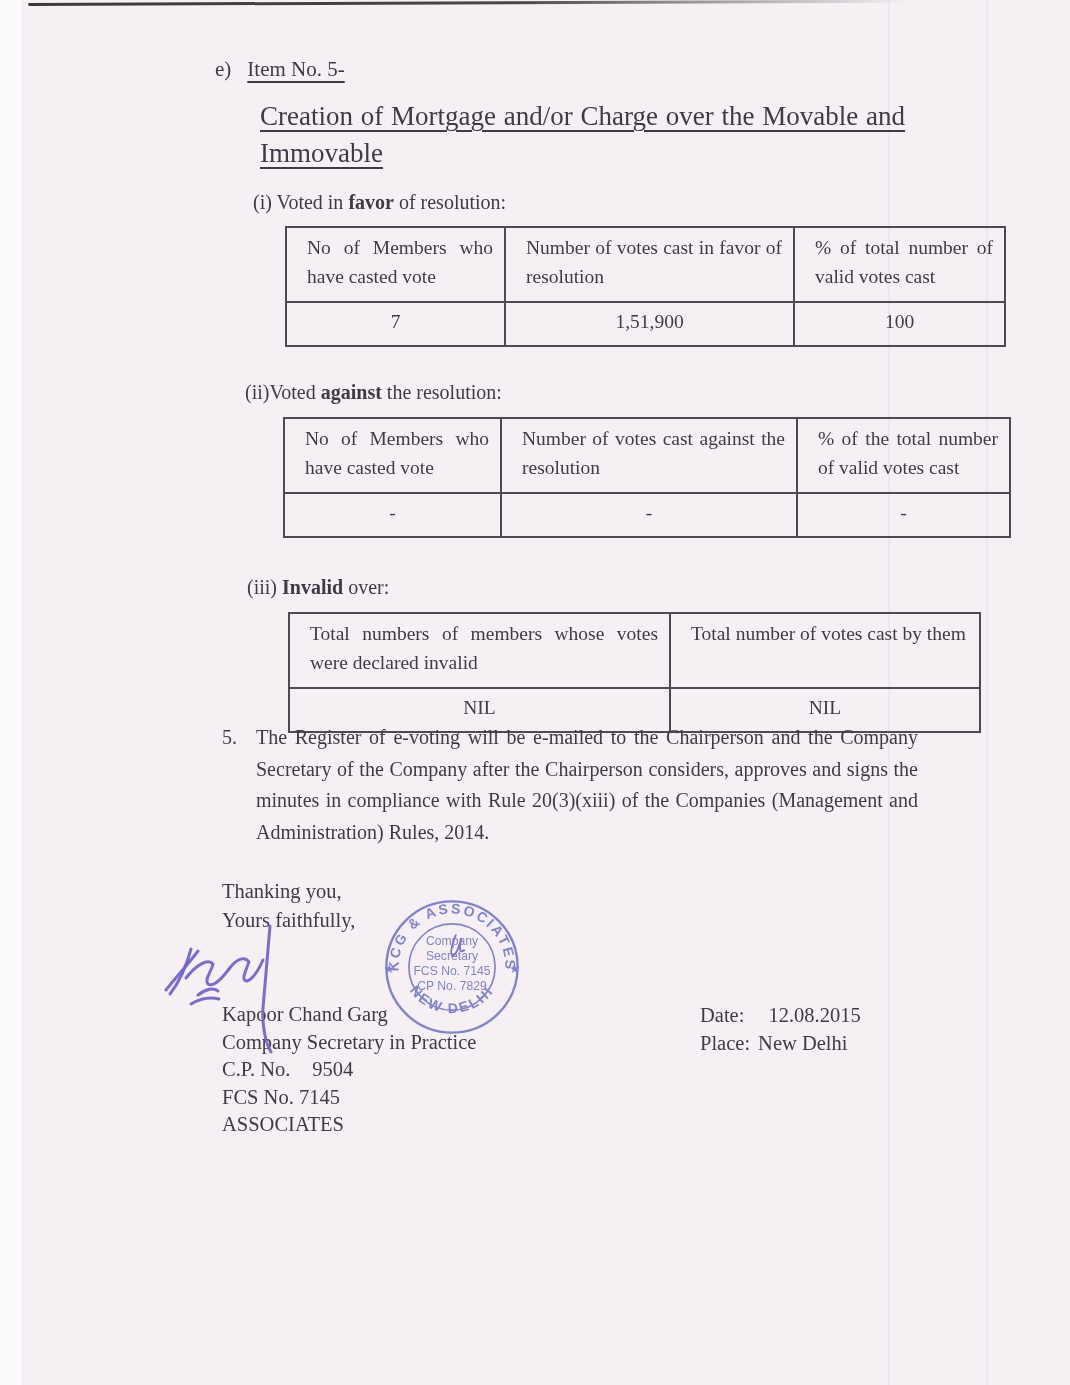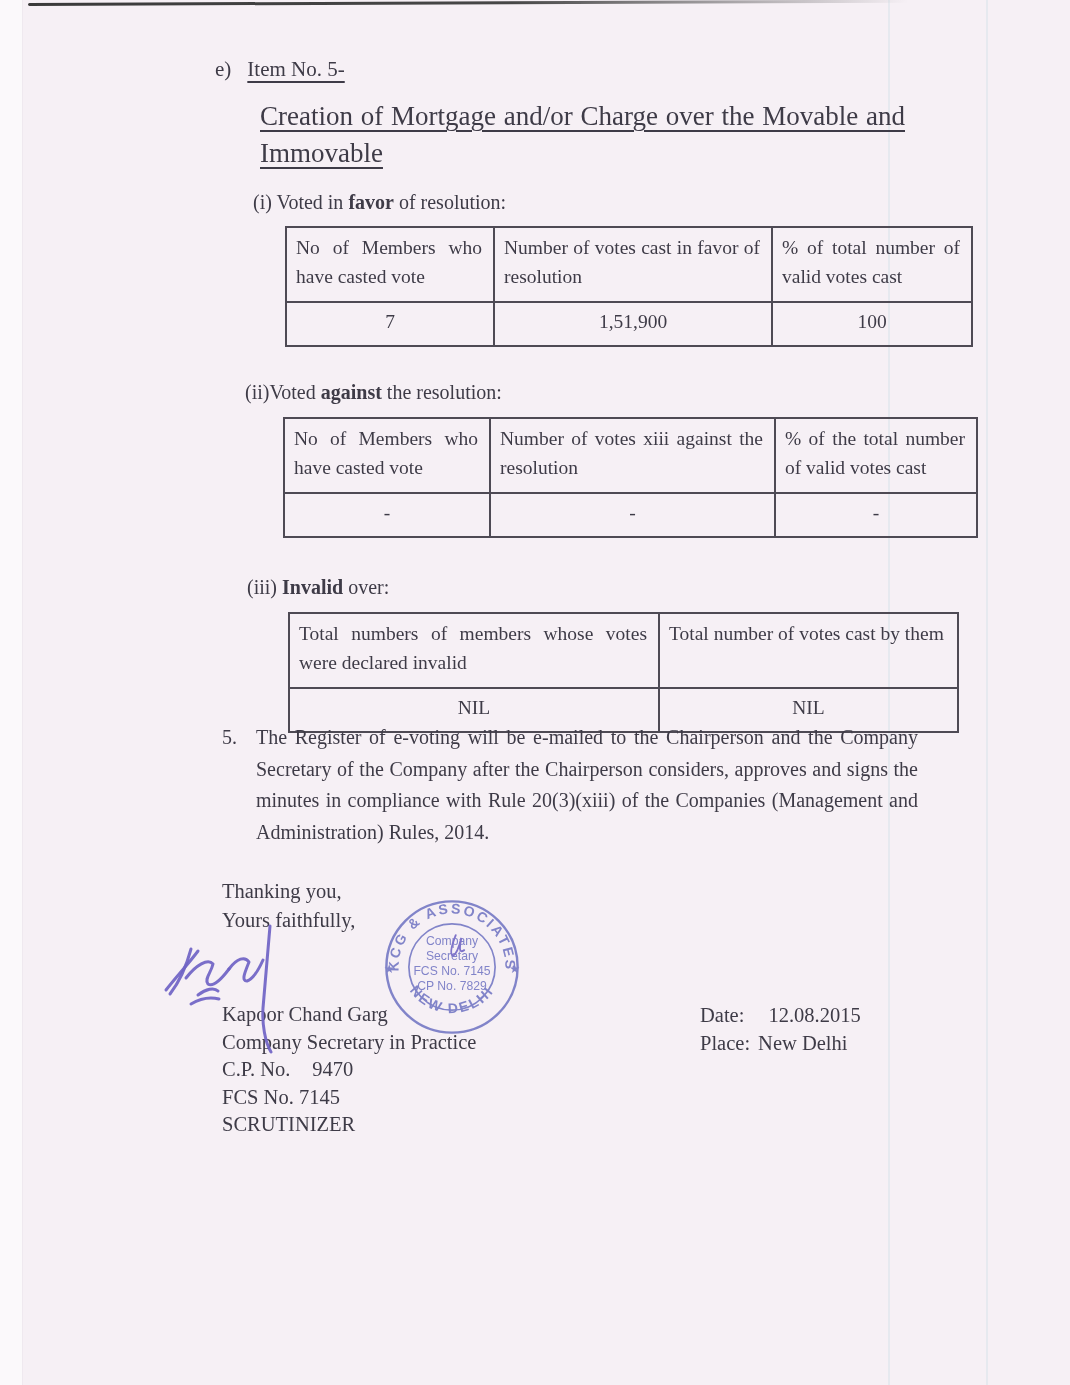--- a/index.html
+++ b/index.html
@@ -34,21 +34,21 @@
   .title .t1{text-align:justify;text-align-last:justify;}
   .title .t2{text-align:left;}
 
   .sec-label{position:absolute;font-size:20px;}
   .lbl-favor{left:253px;top:191px;}
   .lbl-against{left:245px;top:381px;}
   .lbl-invalid{left:247px;top:576px;}
 
   table.tbl{position:absolute;border-collapse:collapse;font-size:19.5px;line-height:1.5;table-layout:fixed;}
   table.tbl th,table.tbl td{border:2px solid #4e4a54;}
-  table.tbl th{font-weight:normal;text-align:justify;vertical-align:top;padding:5px 11px 9px 9px;}
+  table.tbl th{font-weight:normal;text-align:justify;vertical-align:top;padding:5px 11px 9px 20px;}
   table.tbl td{text-align:center;padding:4px 8px 9px 8px;}
 
   .t-favor{left:285px;top:226px;width:620px;}
   .t-favor .c1{width:186px;} .t-favor .c2{width:256px;} .t-favor .c3{width:178px;}
 
   .t-against{left:283px;top:417px;width:627px;}
   .t-against .c1{width:184px;} .t-against .c2{width:263px;} .t-against .c3{width:180px;margin-left:12px;}
 
   .t-invalid{left:288px;top:612px;width:625px;}
   .t-invalid .c1{width:348px;} .t-invalid .c2{width:277px;}
@@ -116,21 +116,21 @@
   </table>
 
   <div class="sec-label lbl-against">
     <span>(ii)Voted </span><span class="b">against</span><span> the resolution:</span>
   </div>
 
   <table class="tbl t-against">
     <thead>
       <tr>
         <th class="c1">No of Members who have casted vote</th>
-        <th class="c2">Number of votes xiii against the resolution</th>
+        <th class="c2">Number of votes cast against the resolution</th>
         <th class="c3">% of the total number of valid votes cast</th>
       </tr>
     </thead>
     <tbody>
       <tr>
         <td>-</td>
         <td>-</td>
         <td>-</td>
       </tr>
     </tbody>
@@ -189,22 +189,22 @@
     <text class="ctr" x="80" y="89">FCS No. 7145</text>
     <text class="ctr" x="80" y="105">CP No. 7829</text>
     <text class="star" x="13" y="86">★</text>
     <text class="star" x="147" y="86">★</text>
     <path class="initial" d="M 84,46 C 80,56 77,66 81,68 C 85,66 88,57 90,49 C 88,59 87,66 93,62"></path>
   </svg>
 
   <div class="signer">
     <div>Kapoor Chand Garg</div>
     <div>Company Secretary in Practice</div>
-    <div><span>C.P. No.</span><span class="gap">9470</span></div>
+    <div><span>C.P. No.</span><span class="gap">9504</span></div>
     <div>FCS No. 7145</div>
-    <div>SCRUTINIZER</div>
+    <div>ASSOCIATES</div>
   </div>
 
   <div class="meta">
     <div><span>Date:</span><span class="dgap">12.08.2015</span></div>
     <div><span>Place:</span><span class="pgap">New Delhi</span></div>
   </div>
 </div>
 
 </body></html>

